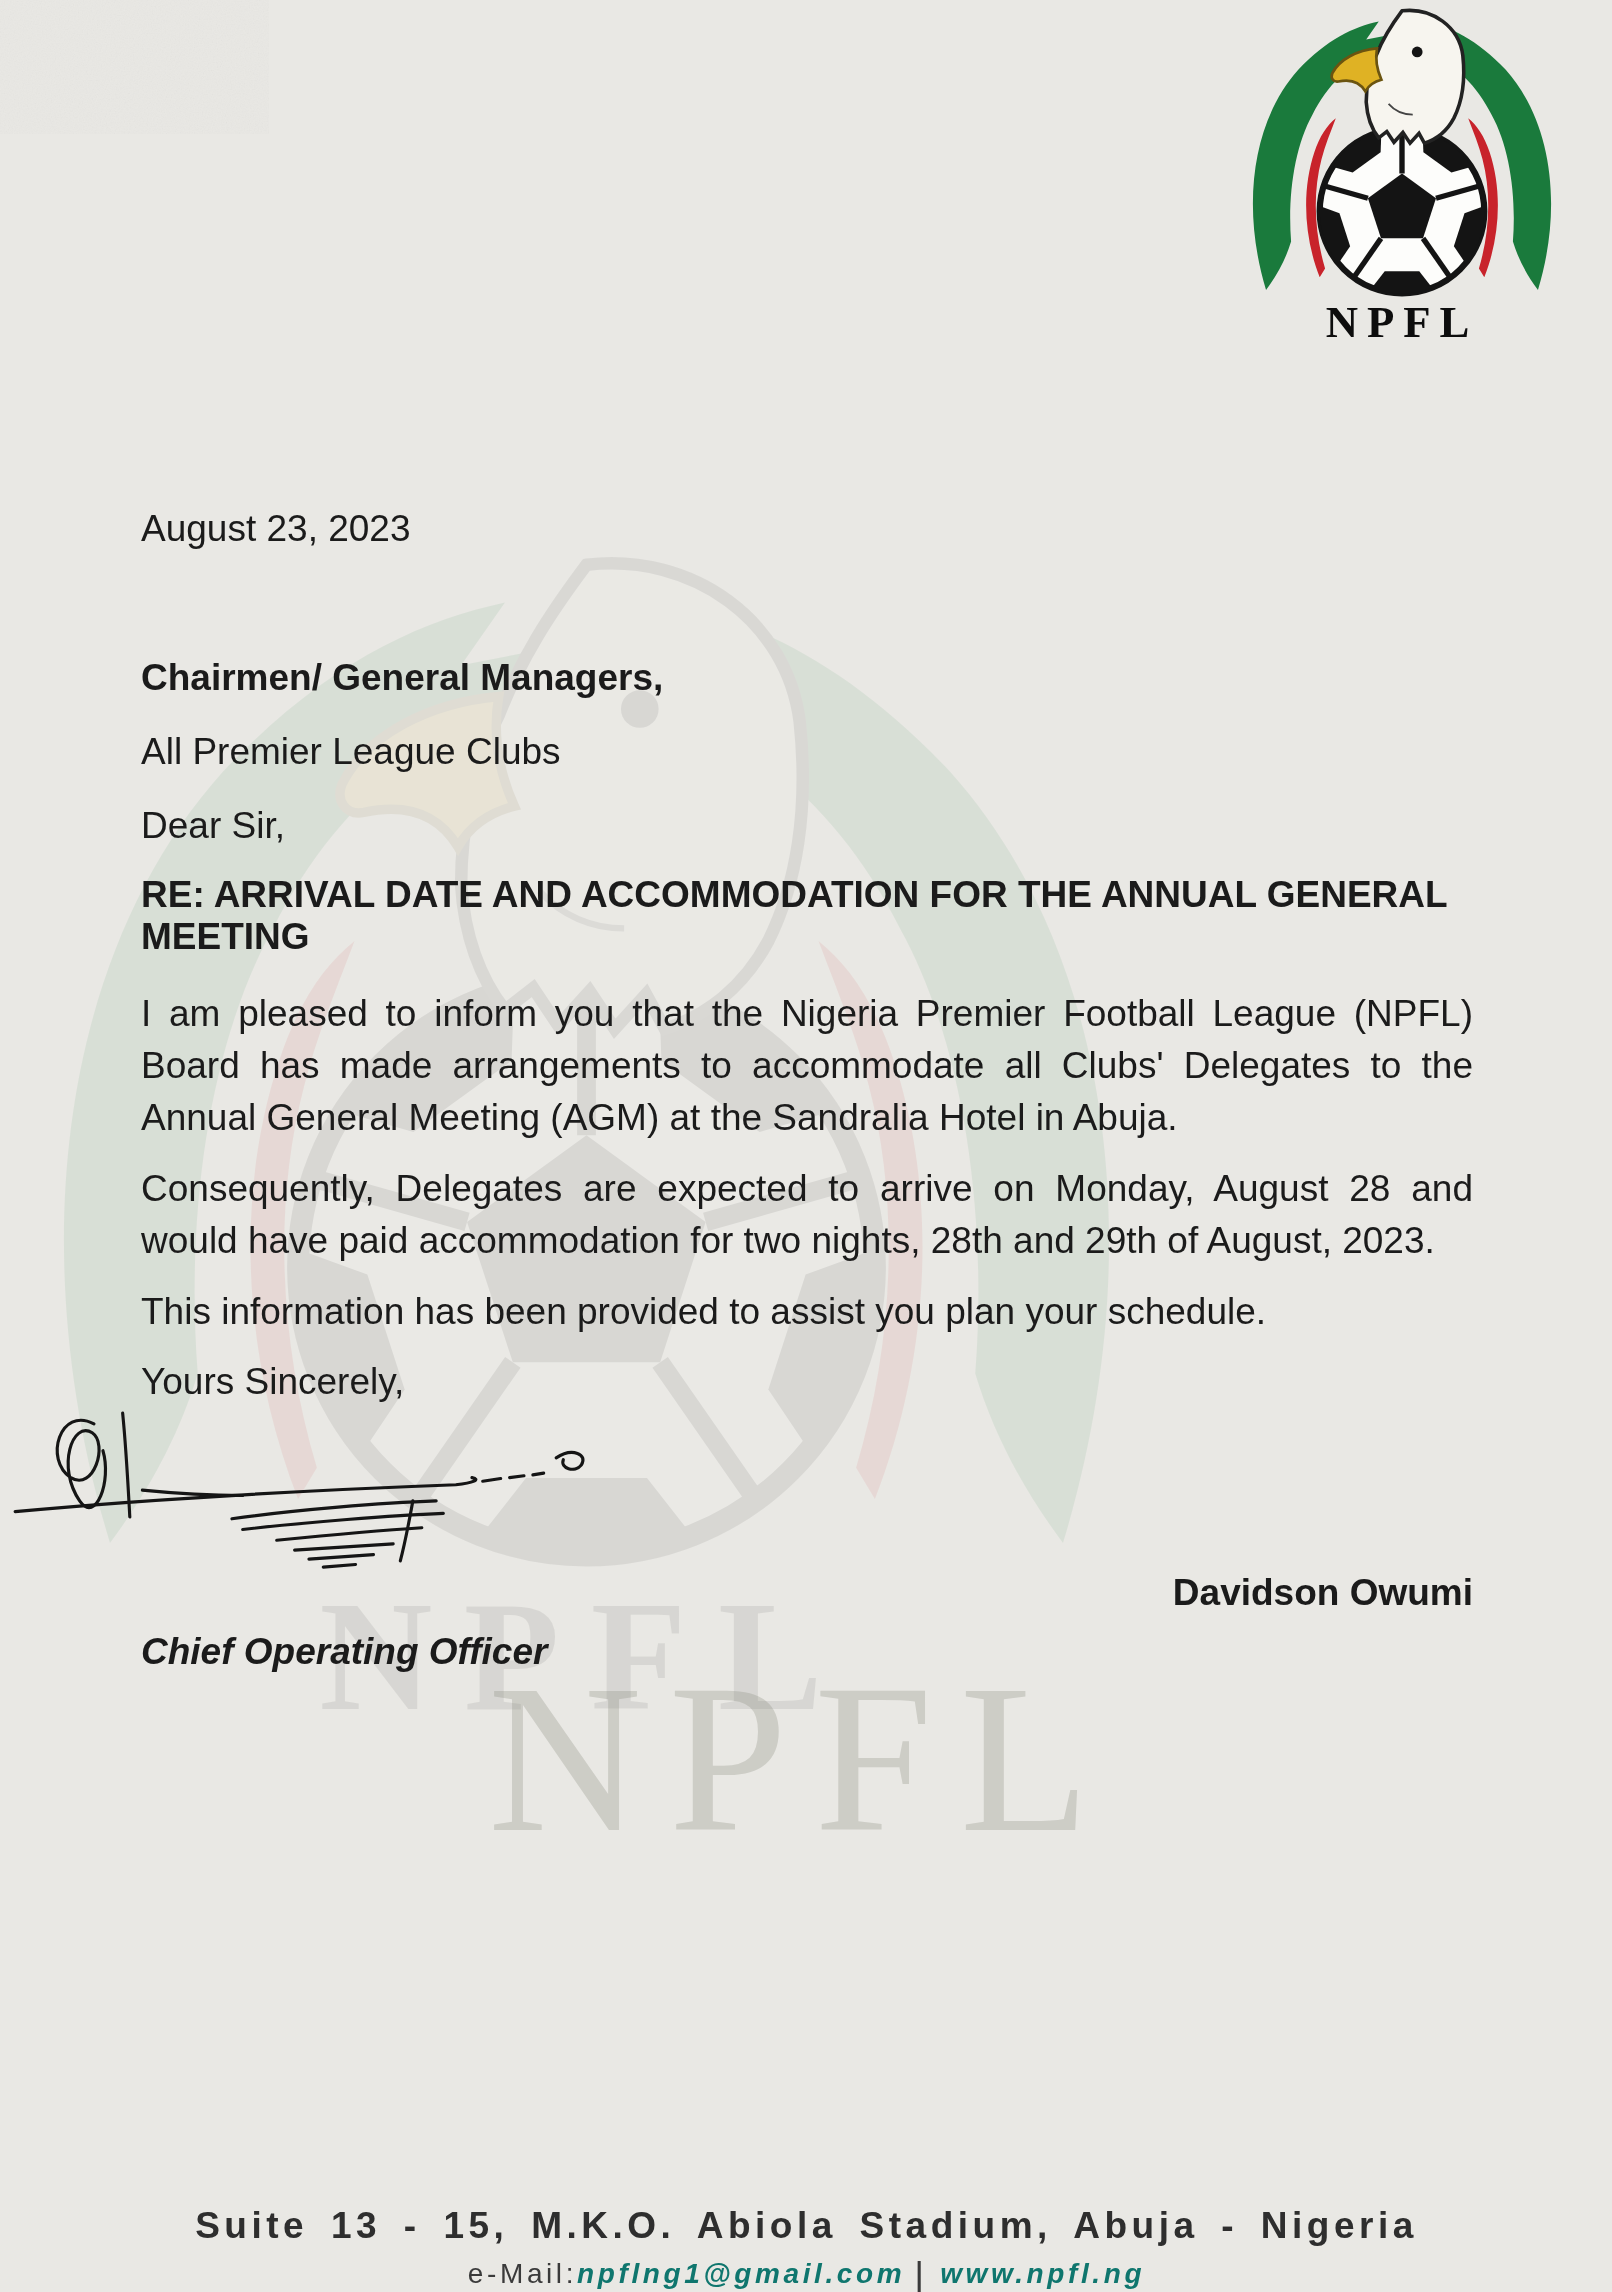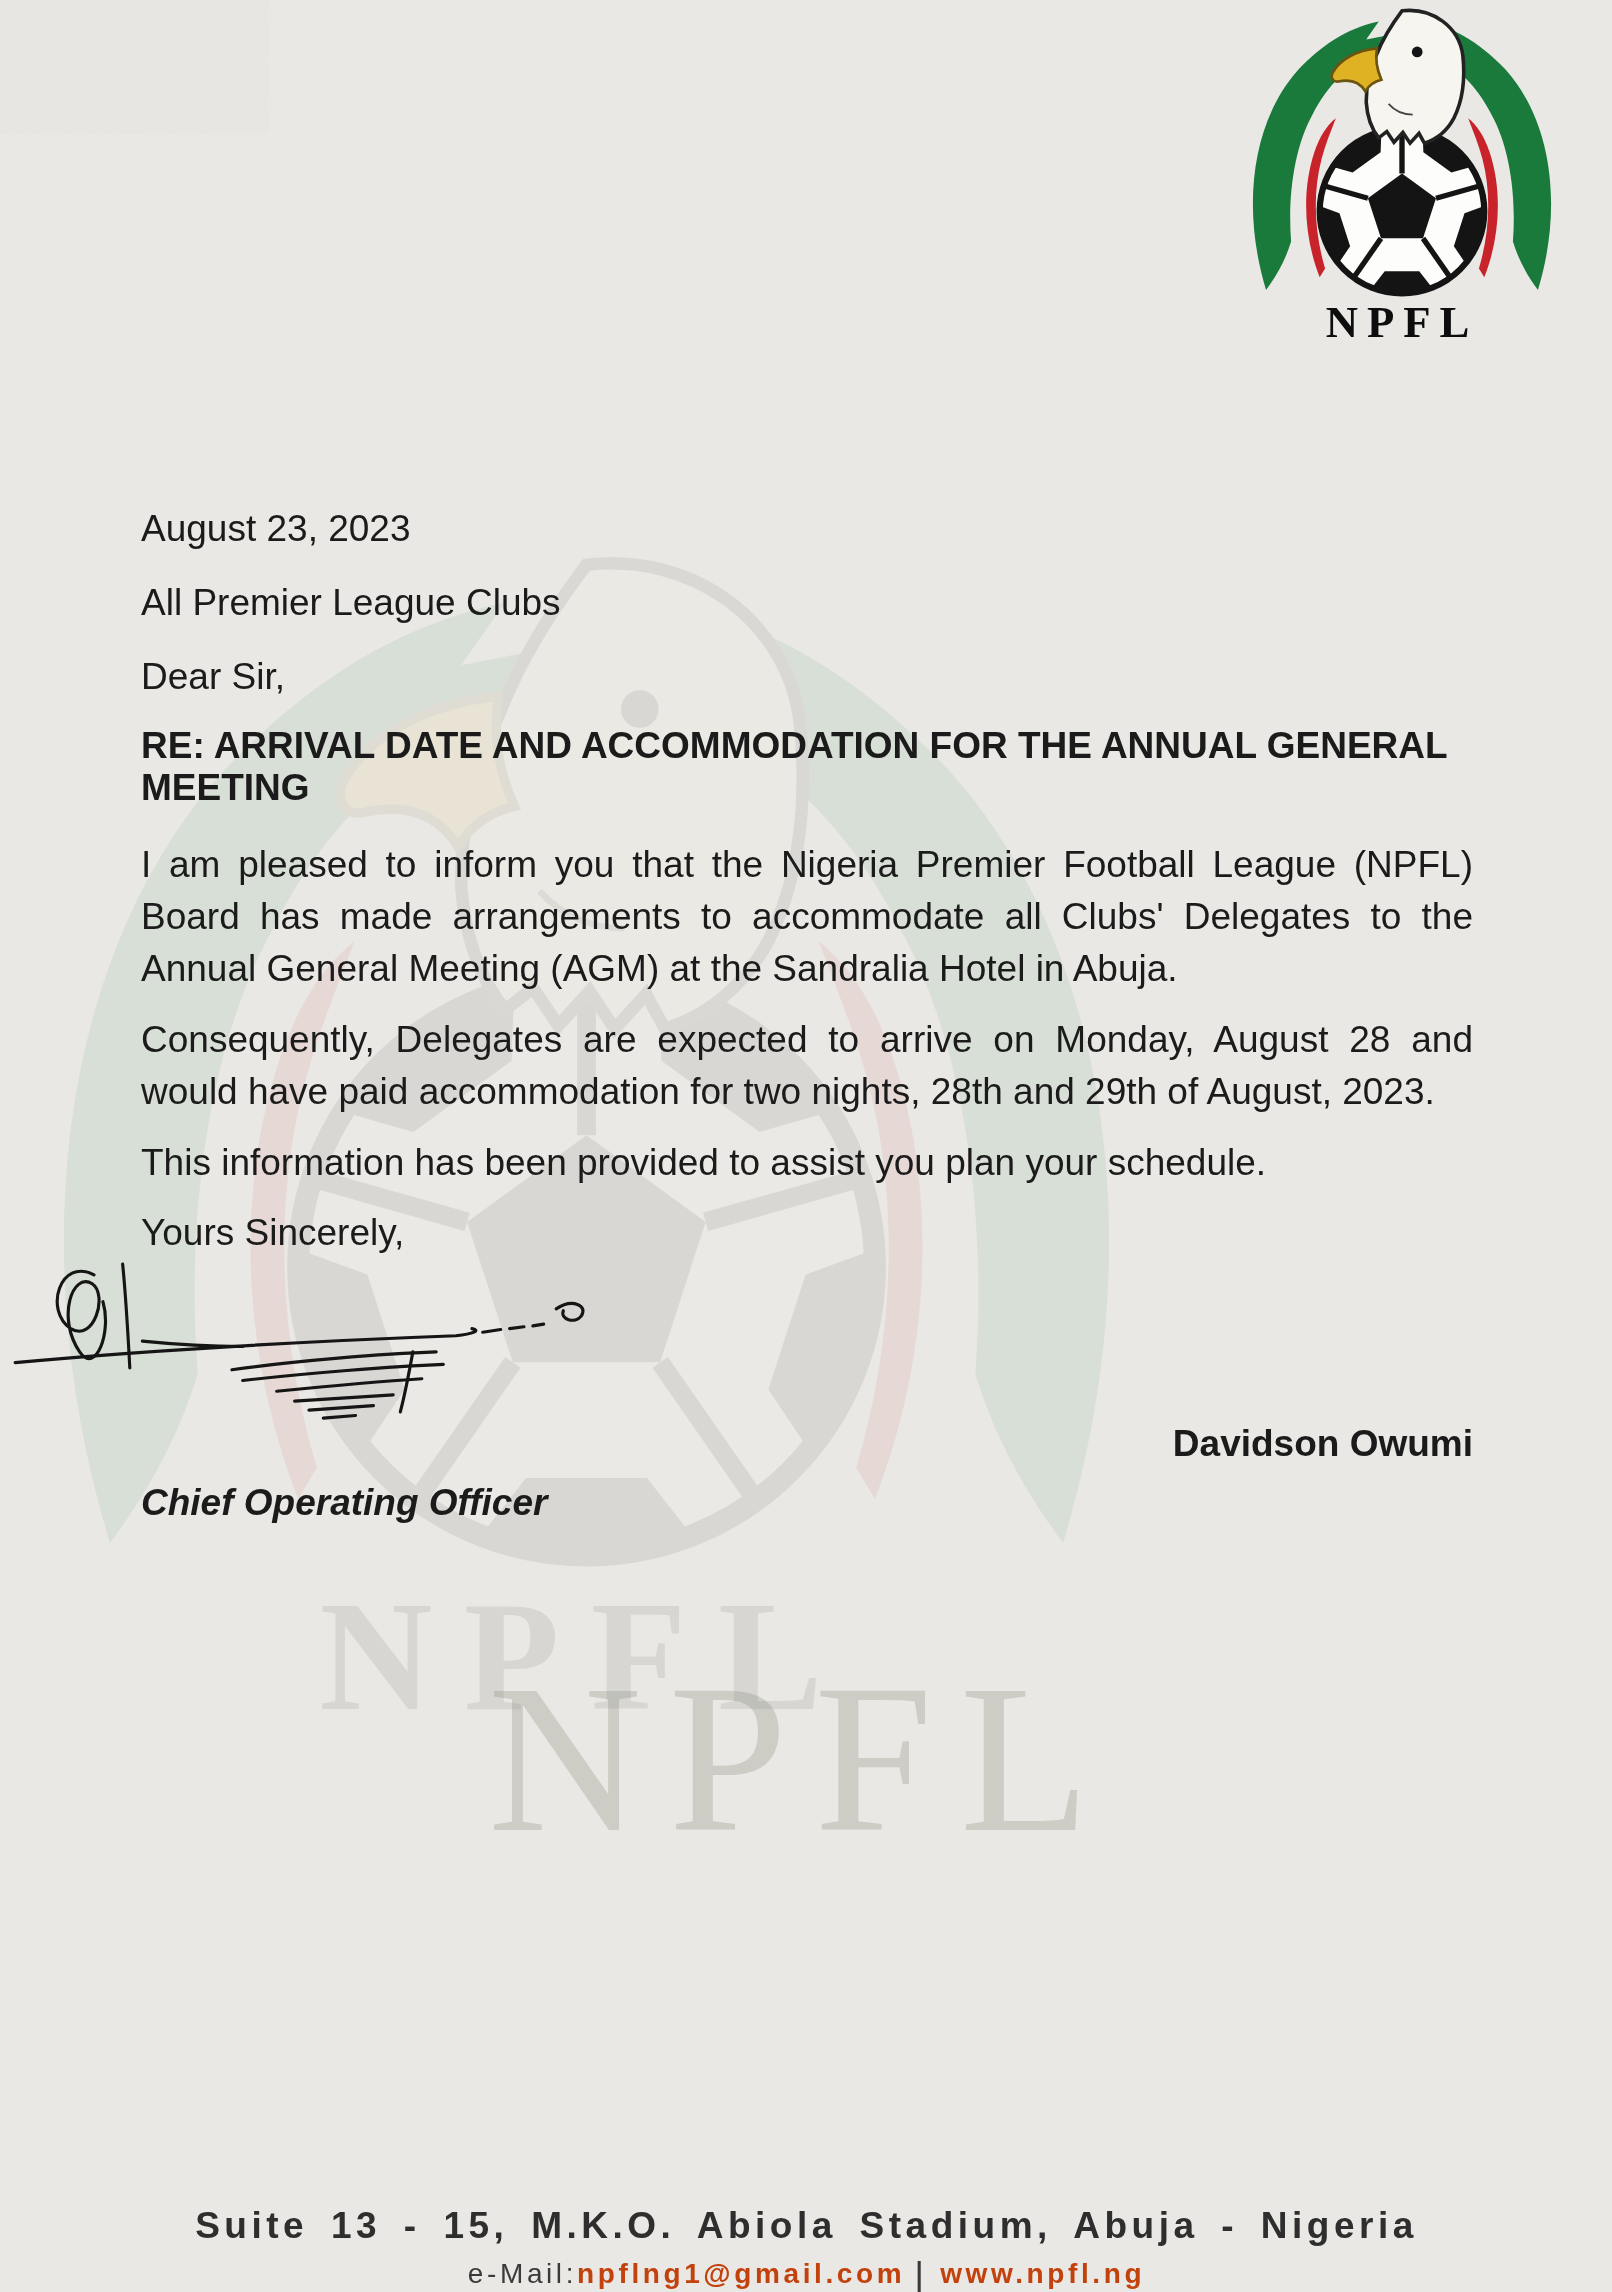--- a/index.html
+++ b/index.html
@@ -46,21 +46,21 @@
   .footer {
     position:absolute; left:0; right:0; top:2205px; z-index:2;
     text-align:center; color:#2e2e2e;
   }
   .footer-address {
     font-size:37px; font-weight:bold; letter-spacing:4.5px; word-spacing:8px;
   }
   .footer-contacts {
     margin-top:8px; font-size:28px; letter-spacing:3.6px; color:#3a3a3a;
   }
-  .footer-contacts .bold { font-weight:bold; color:#c2410c; }
+  .footer-contacts .bold { font-weight:bold; color:#0f766e;font-style:italic; }
   .footer-sep { display:inline-block; font-size:38px; font-weight:300;
     vertical-align:-6.3px; padding:0 12.5px 0 9px; }
 </style>
 </head>
 <body>
 
 <svg width="0" height="0" style="position:absolute" aria-hidden="true">
   <defs>
     <clipPath id="ballclip">
         <circle cx="180" cy="230" r="92"></circle>
@@ -106,20 +106,21 @@
     <use href="#crest"></use>
   </svg>
   <div class="text-watermark">NPFL</div>
 
   <svg class="logo" viewBox="0 0 360 378">
     <use href="#crest"></use>
   </svg>
 
   <div class="content">
     <div class="date">August 23, 2023</div>
+    <div class="recipient">Chairmen/ General Managers,</div>
     <div class="clubs">All Premier League Clubs</div>
     <div class="salutation">Dear Sir,</div>
     <div class="subject">RE: ARRIVAL DATE AND ACCOMMODATION FOR THE ANNUAL GENERAL MEETING</div>
 
     <p class="para p-first">I am pleased to inform you that the Nigeria Premier Football League (NPFL) Board has made arrangements to accommodate all Clubs' Delegates to the Annual General Meeting (AGM) at the Sandralia Hotel in Abuja.</p>
     <p class="para">Consequently, Delegates are expected to arrive on Monday, August 28 and would have paid accommodation for two nights, 28th and 29th of August, 2023.</p>
     <p class="para">This information has been provided to assist you plan your schedule.</p>
 
     <div class="closing">Yours Sincerely,</div>
 

